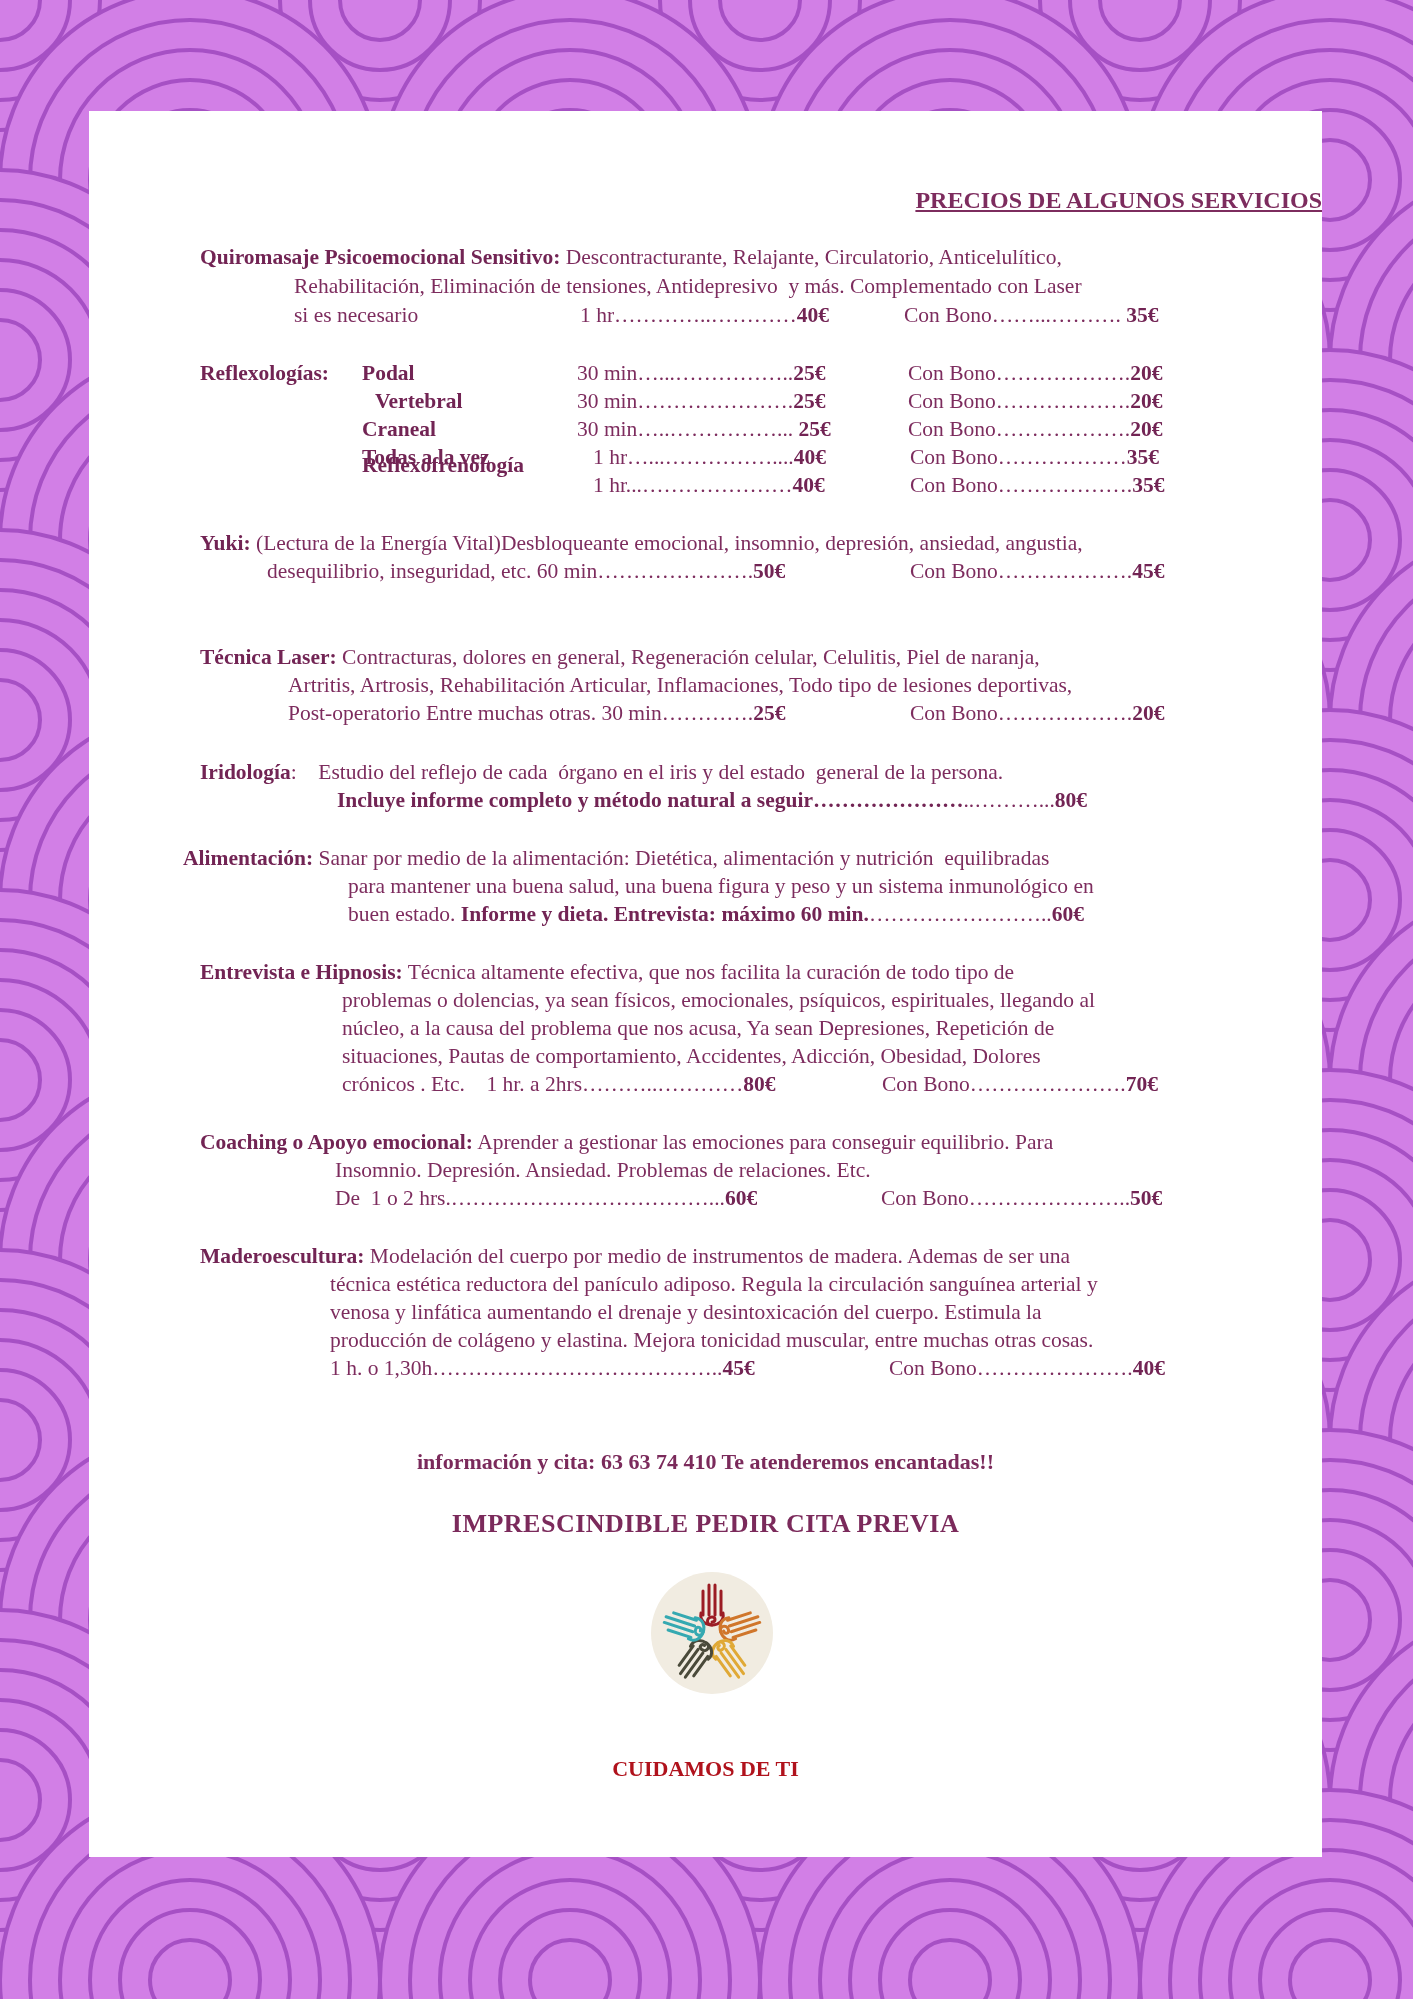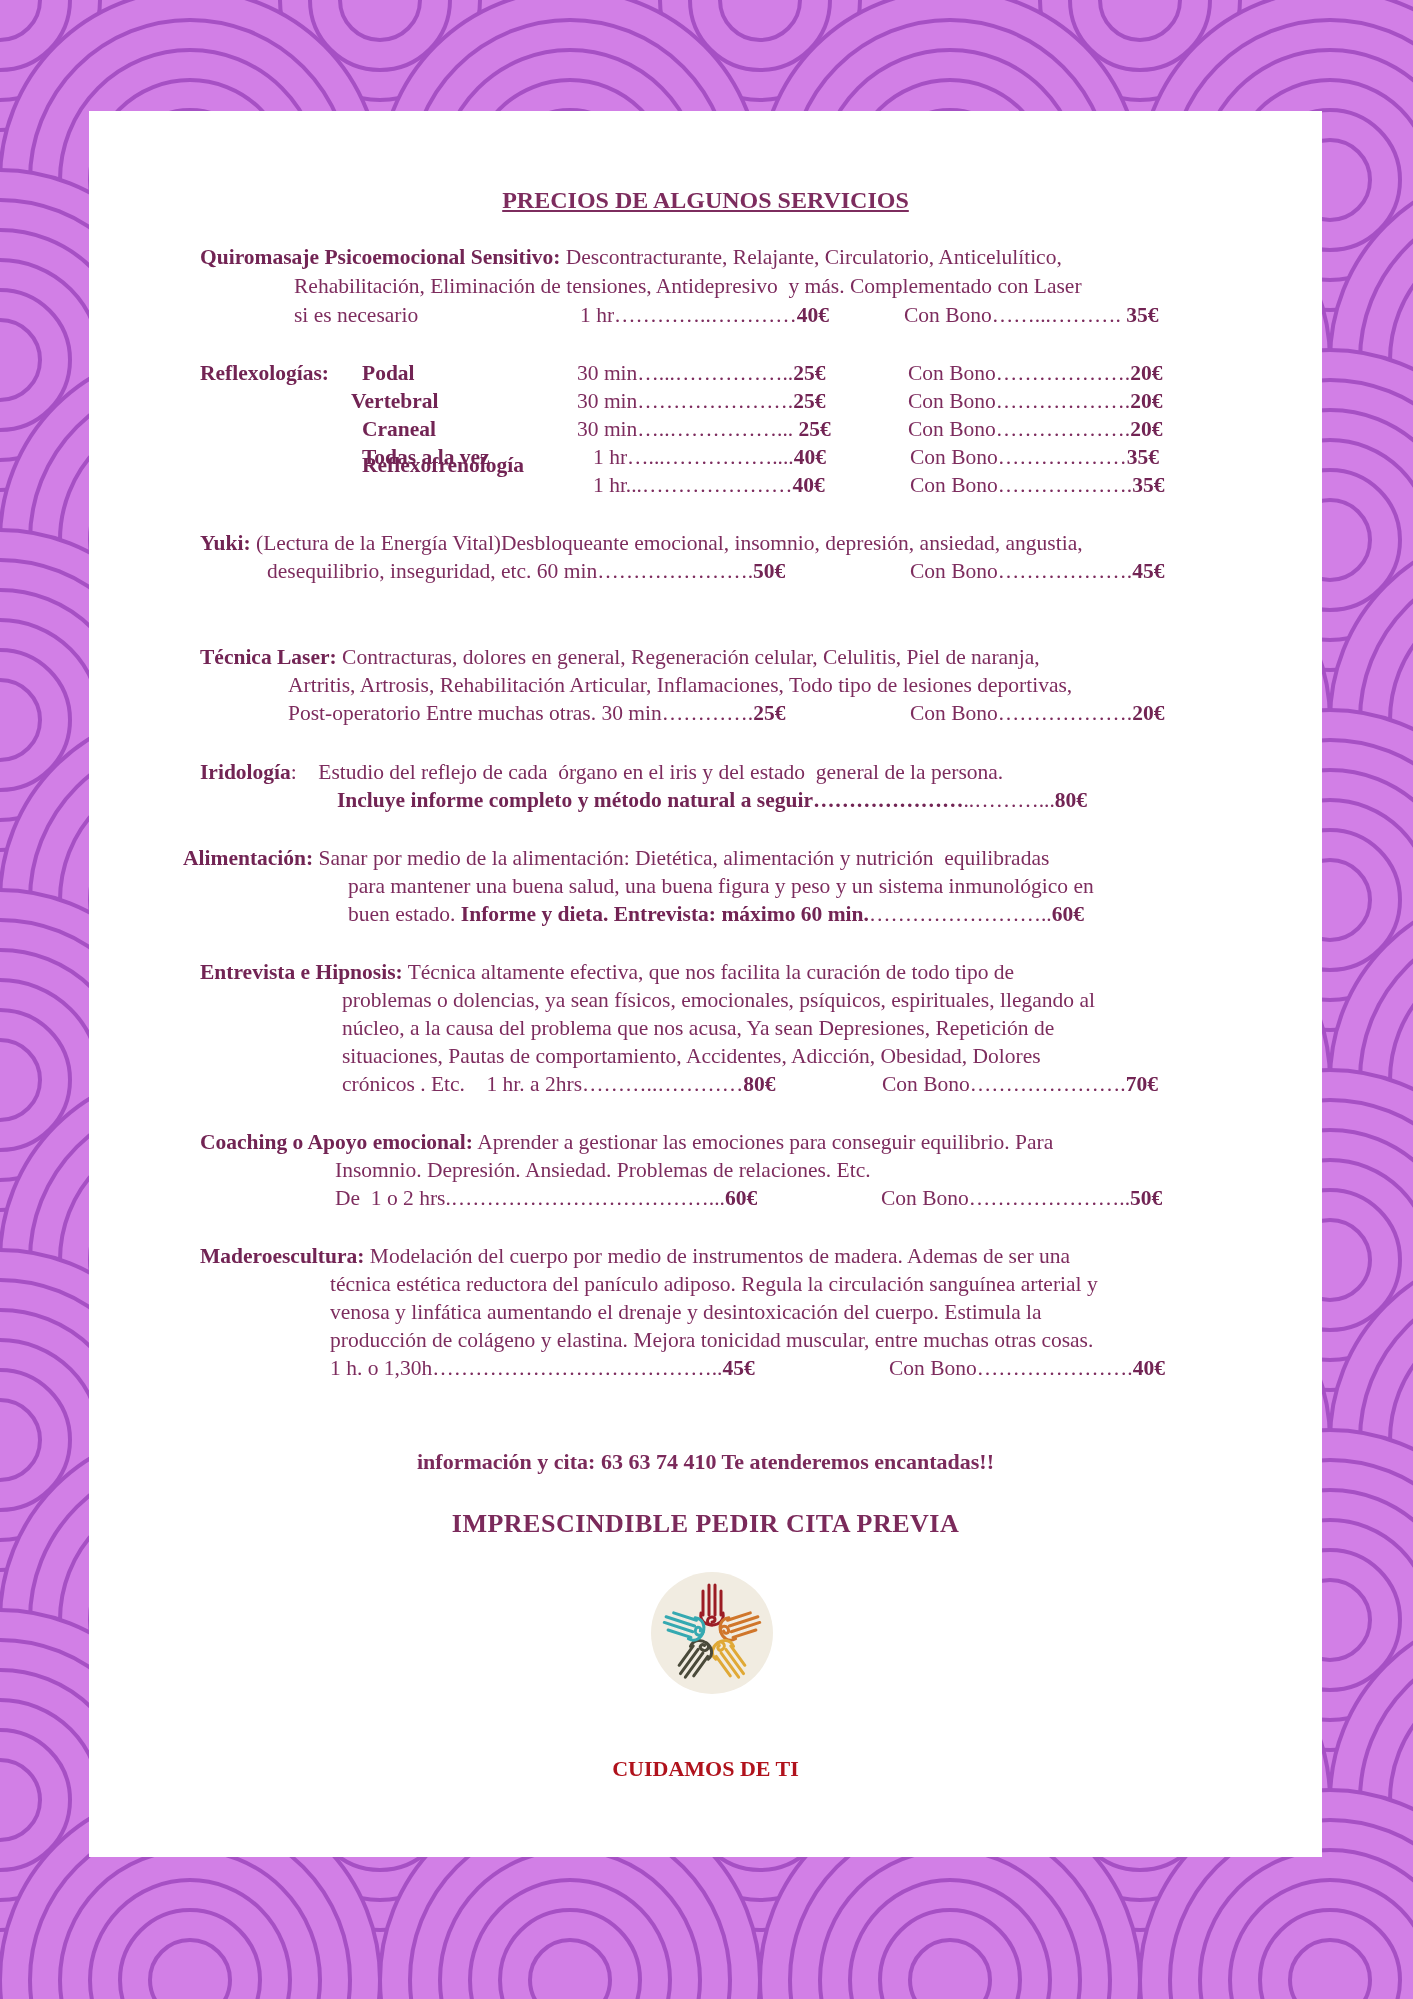--- a/index.html
+++ b/index.html
@@ -12,21 +12,21 @@
     .card {
       position: absolute; left: 89px; top: 111px; width: 1233px; height: 1746px;
       background: #ffffff;
     }
     .ln {
       position: absolute; white-space: pre; font-size: 21.5px; line-height: 26px;
       color: #7d2c5e;
     }
     .b { font-weight: bold; color: #722454; }
     .title {
-      position: absolute; left: 0; width: 1233px; text-align: center; top: 76px;
+      position: absolute; left: 0; width: 1233px; text-align: right; top: 76px;
       font-size: 24px; font-weight: bold; text-decoration: underline; color: #7d2c5e;
     }
     .center { position: absolute; left: 0; width: 1233px; text-align: center; }
     .info { font-size: 22px; font-weight: bold; color: #7b2a5b; }
     .notice { font-size: 26px; font-weight: bold; color: #7b2a5b; letter-spacing: 0.5px; }
     .slogan { font-size: 22px; font-weight: bold; color: #b0121c; }
     .logo { position: absolute; left: 561px; top: 1460px; width: 124px; height: 124px; }
   </style>
 </head>
 <body>
@@ -112,21 +112,21 @@
     <div class="ln" style="left:815px; top:191px;"><span>Con Bono……...………. </span><span class="b">35€</span></div>
   </div>
 
   <div>
     <div class="ln b" style="left:111px; top:249px;">Reflexologías:</div>
 
     <div class="ln b" style="left:273px; top:249px;">Podal</div>
     <div class="ln" style="left:488px; top:249px;"><span>30 min…...……………..</span><span class="b">25€</span></div>
     <div class="ln" style="left:819px; top:249px;"><span>Con Bono……………….</span><span class="b">20€</span></div>
 
-    <div class="ln b" style="left:262px; top:277px;">Vertebral</div>
+    <div class="ln b" style="left:286px; top:277px;">Vertebral</div>
     <div class="ln" style="left:488px; top:277px;"><span>30 min………………….</span><span class="b">25€</span></div>
     <div class="ln" style="left:819px; top:277px;"><span>Con Bono……………….</span><span class="b">20€</span></div>
 
     <div class="ln b" style="left:273px; top:305px;">Craneal</div>
     <div class="ln" style="left:488px; top:305px;"><span>30 min…..……………... </span><span class="b">25€</span></div>
     <div class="ln" style="left:819px; top:305px;"><span>Con Bono……………….</span><span class="b">20€</span></div>
 
     <div class="ln b" style="left:273px; top:333px;">Todas a la vez</div>
     <div class="ln" style="left:504px; top:333px;"><span>1 hr…...……………....</span><span class="b">40€</span></div>
     <div class="ln" style="left:821px; top:333px;"><span>Con Bono………………</span><span class="b">35€</span></div>

